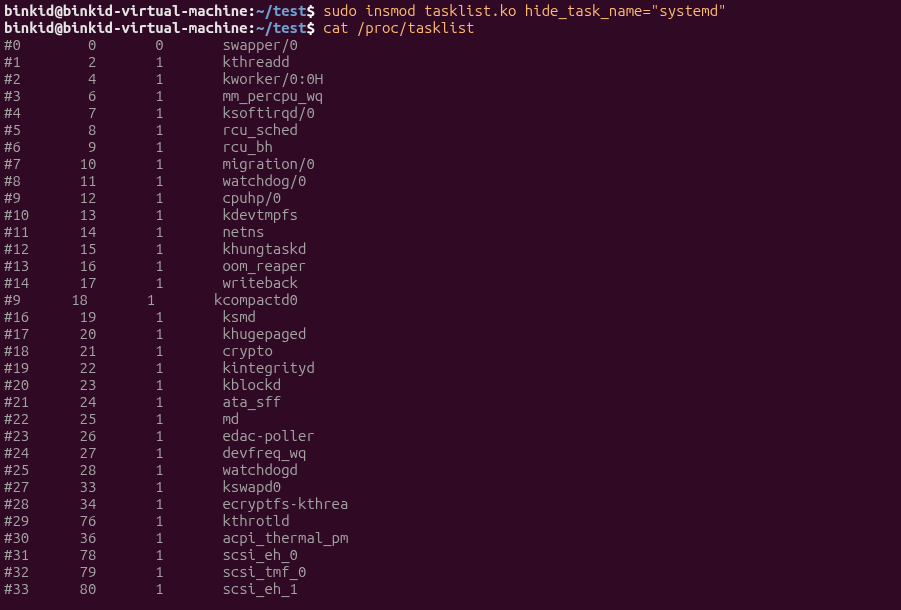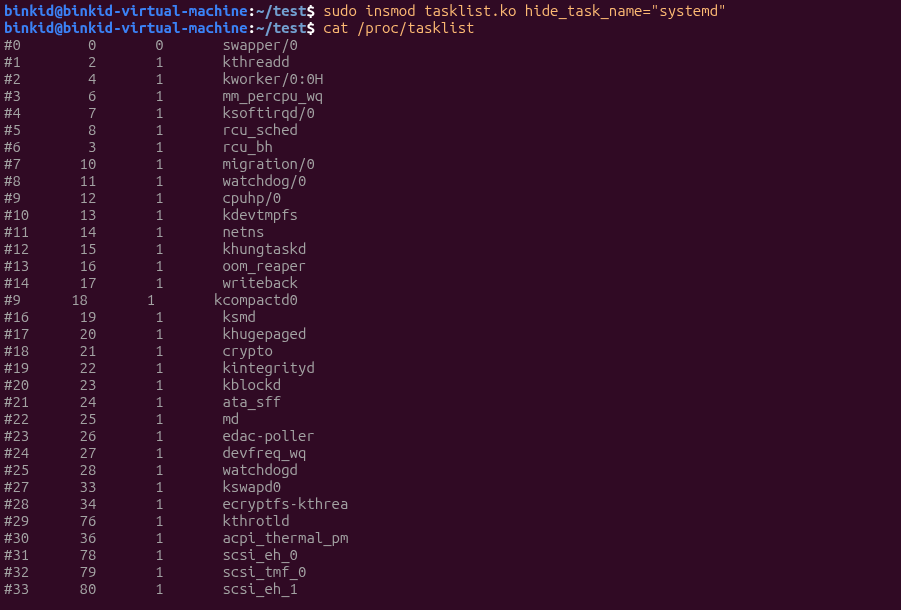--- a/index.html
+++ b/index.html
@@ -15,21 +15,21 @@
       color: #ffffff;
       width: 901px;
       height: 610px;
       overflow: hidden;
       padding: 2px 4px;
     }
     .prompt-line {
       white-space: pre;
     }
     .user-host {
-      color: #3b82f6;
+      color: #e5e5e5;
       font-weight: bold;
     }
     .colon {
       color: #ffffff;
       font-weight: bold;
     }
     .path {
       color: #729fcf;
       font-weight: bold;
     }
@@ -52,21 +52,21 @@
 
 <div class="prompt-line"><span class="user-host">binkid@binkid-virtual-machine</span><span class="colon">:</span><span class="path">~/test</span><span class="dollar">$</span><span class="command"> cat /proc/tasklist</span></div>
 
 <div id="output">
     <div class="output-line">#0        0       0       swapper/0</div>
     <div class="output-line">#1        2       1       kthreadd</div>
     <div class="output-line">#2        4       1       kworker/0:0H</div>
     <div class="output-line">#3        6       1       mm_percpu_wq</div>
     <div class="output-line">#4        7       1       ksoftirqd/0</div>
     <div class="output-line">#5        8       1       rcu_sched</div>
-    <div class="output-line">#6        3       1       rcu_bh</div>
+    <div class="output-line">#6        9       1       rcu_bh</div>
     <div class="output-line">#7       10       1       migration/0</div>
     <div class="output-line">#8       11       1       watchdog/0</div>
     <div class="output-line">#9       12       1       cpuhp/0</div>
     <div class="output-line">#10      13       1       kdevtmpfs</div>
     <div class="output-line">#11      14       1       netns</div>
     <div class="output-line">#12      15       1       khungtaskd</div>
     <div class="output-line">#13      16       1       oom_reaper</div>
     <div class="output-line">#14      17       1       writeback</div>
     <div class="output-line">#9      18       1       kcompactd0</div>
     <div class="output-line">#16      19       1       ksmd</div>

